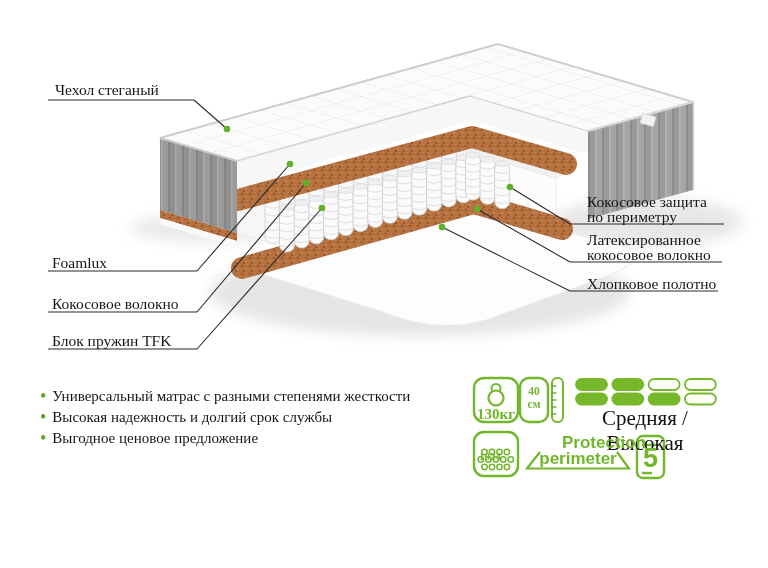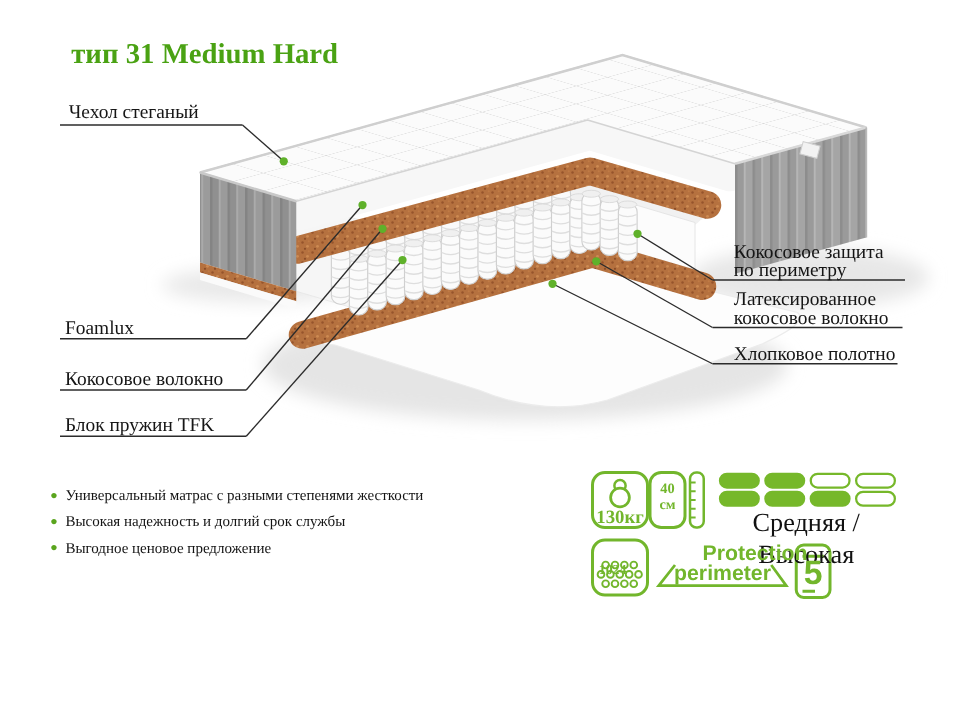--- a/index.html
+++ b/index.html
@@ -4,21 +4,21 @@
 <style>
   html,body{margin:0;padding:0;background:#fff;}
   .page{position:relative;width:768px;height:568px;background:#ffffff;overflow:hidden;
         font-family:"Liberation Serif","DejaVu Serif",serif;}
   svg.stage{position:absolute;left:0;top:0;width:768px;height:568px;}
   .txt{position:absolute;white-space:nowrap;color:#161616;}
   .title{left:57px;top:30px;font-size:23px;font-weight:700;color:#4aa213;}
   .lbl{font-size:15.5px;line-height:15px;}
   .features{position:absolute;left:40px;top:388px;}
   .feature{display:flex;align-items:flex-end;margin-bottom:4px;
-           font-size:12px;line-height:17px;color:#151515;}
+           font-size:15px;line-height:17px;color:#151515;}
   .feature::before{content:"\2022";color:#5aa51e;font-size:18px;line-height:17px;
                    margin-right:6px;}
   .ic{position:absolute;color:#72b62c;font-weight:700;text-align:center;}
   .ic.serif{font-family:"Liberation Serif","DejaVu Serif",serif;}
   .ic.sans{font-family:"Liberation Sans","DejaVu Sans",sans-serif;}
   .firm-label{position:absolute;left:570px;top:406px;width:150px;text-align:center;
               font-size:21px;color:#111;}
   .bar{fill:#ffffff;stroke:#76b82a;stroke-width:1.8;}
   .bar.on{fill:#76b82a;stroke:#76b82a;}
 </style>
@@ -203,21 +203,20 @@
     </g>
     <path d="M540 452 L527 468.5 L629 468.5 L617 452" stroke-width="2.2"></path>
     <g>
       <rect x="637" y="436" width="27" height="42" rx="6" stroke-width="2.4"></rect>
       <path d="M642 445 H659" stroke-width="2.4"></path>
       <path d="M642 473 H652" stroke-width="2.4"></path>
     </g>
   </g>
 </svg>
 
-<div class="txt title">тип 31 Medium Hard</div>
 
 <div class="txt lbl" style="left:55px;top:82px;">Чехол стеганый</div>
 <div class="txt lbl" style="left:52px;top:255px;">Foamlux</div>
 <div class="txt lbl" style="left:52px;top:296px;">Кокосовое волокно</div>
 <div class="txt lbl" style="left:52px;top:333px;">Блок пружин TFK</div>
 
 <div class="txt lbl" style="left:587px;top:194px;">
   <div>Кокосовое защита</div>
   <div>по периметру</div>
 </div>

